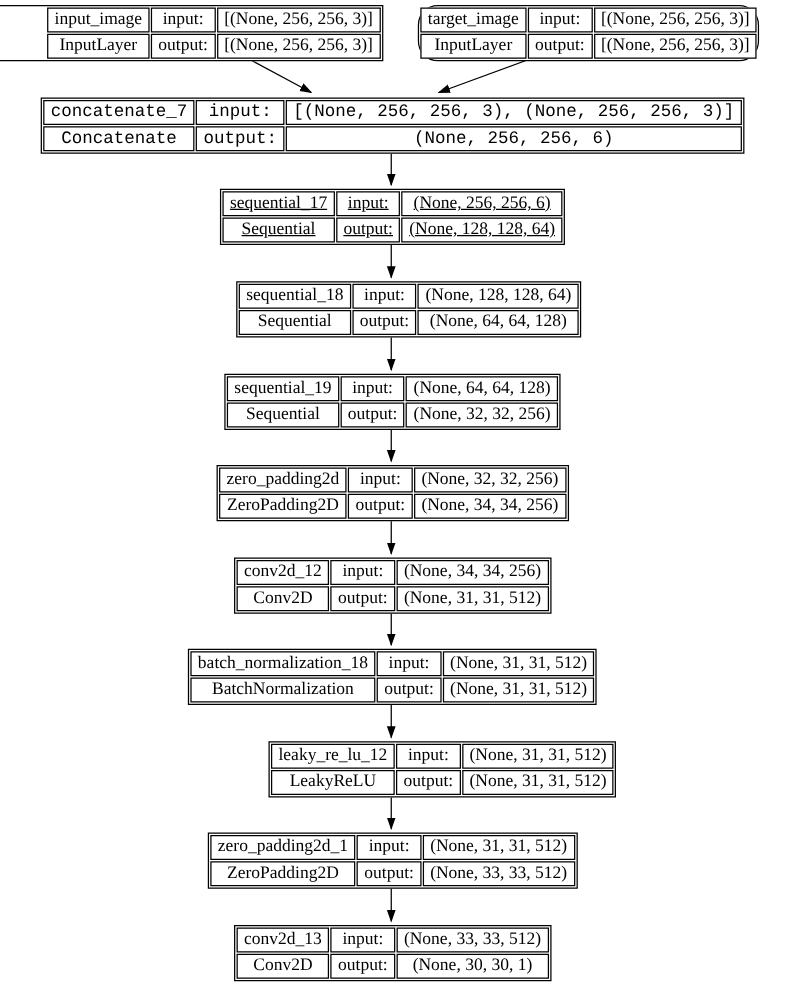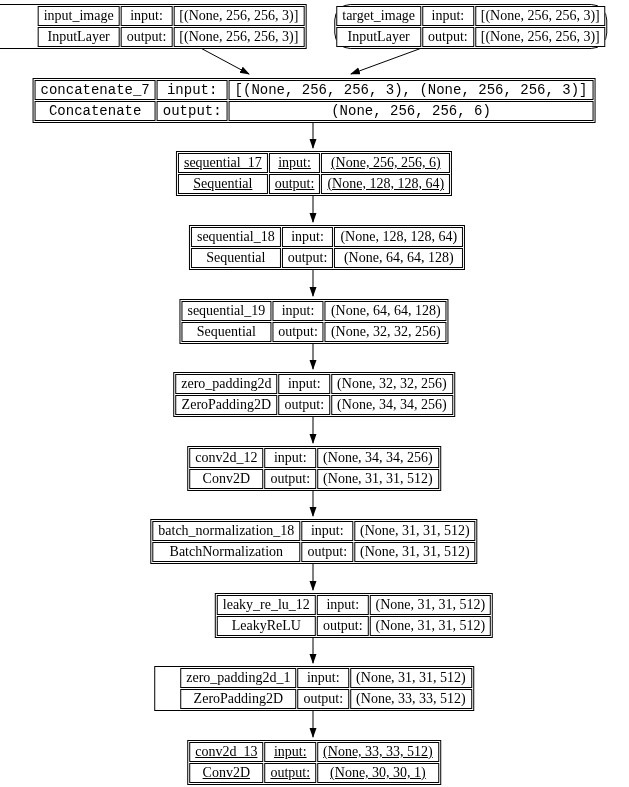--- a/index.html
+++ b/index.html
@@ -240,38 +240,38 @@
       </tr>
       <tr>
         <td>LeakyReLU</td>
         <td>output:</td>
         <td>(None, 31, 31, 512)</td>
       </tr>
     </tbody>
       </table>
   </div>
 
-  <div class="node" style="left:314px; top:666px;padding-left:24px;">
+  <div class="node" style="left:314px; top:666px;">
     <table>
       <tbody>
           <tr>
         <td>zero_padding2d_1</td>
         <td>input:</td>
         <td>(None, 31, 31, 512)</td>
       </tr>
       <tr>
         <td>ZeroPadding2D</td>
         <td>output:</td>
         <td>(None, 33, 33, 512)</td>
       </tr>
     </tbody>
       </table>
   </div>
 
-  <div class="node" style="left:314px; top:740px;text-decoration:underline;">
+  <div class="node" style="left:314px; top:740px;">
     <table>
       <tbody>
           <tr>
         <td>conv2d_13</td>
         <td>input:</td>
         <td>(None, 33, 33, 512)</td>
       </tr>
       <tr>
         <td>Conv2D</td>
         <td>output:</td>

